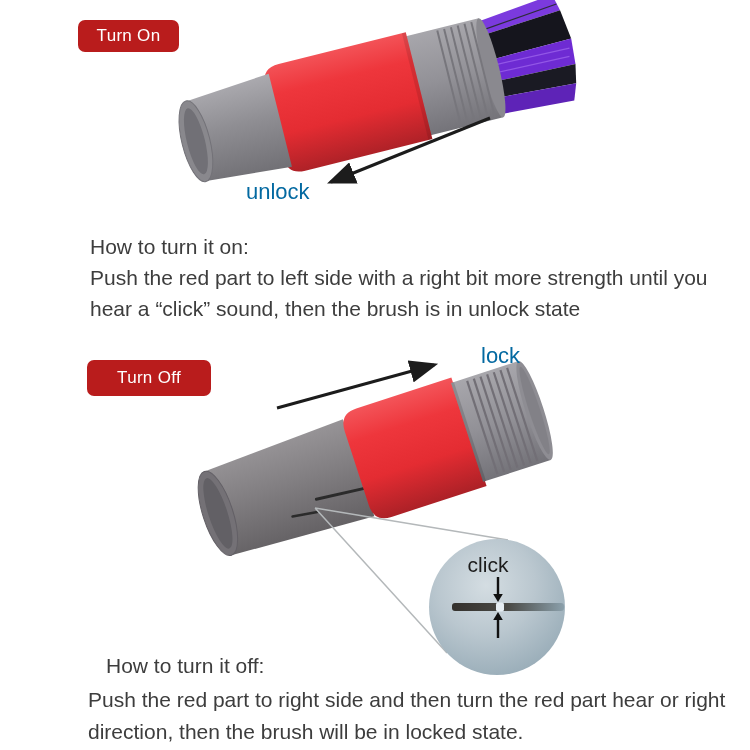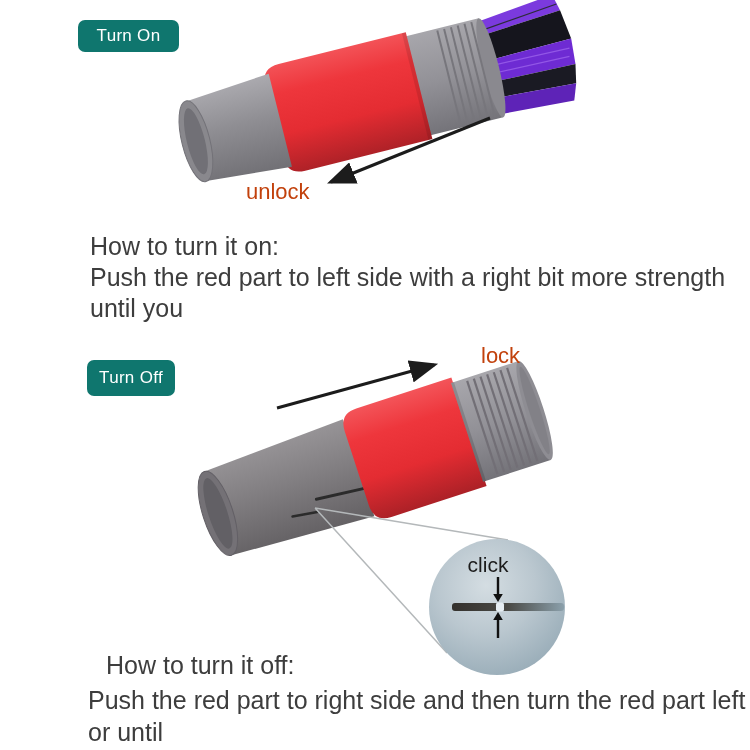--- a/index.html
+++ b/index.html
@@ -2,32 +2,32 @@
 <html><head>
 <meta charset="utf-8">
 <style>
   html,body{margin:0;padding:0;}
   body{
     width:750px;height:750px;position:relative;overflow:hidden;
     background:#ffffff;
     font-family:"Liberation Sans", sans-serif;
   }
   .badge{
-    position:absolute;background:#0f766e;color:#fff;border-radius:7px;
+    position:absolute;background:#b91c1c;color:#fff;border-radius:7px;
     display:flex;align-items:center;justify-content:center;
     font-size:17px;letter-spacing:.3px;
   }
   #badge-on{left:78px;top:20px;width:101px;height:32px;}
-  #badge-off{left:87px;top:360px;width:88px;height:36px;}
+  #badge-off{left:87px;top:360px;width:124px;height:36px;}
   .arrow-label{
-    position:absolute;font-size:22px;color:#c2410c;
+    position:absolute;font-size:22px;color:#0369a1;
   }
   #unlock-label{left:246px;top:179px;}
   #lock-label{left:449px;top:343px;margin-left:32px;}
-  .para{position:absolute;color:#3d3d3d;font-size:25px;}
+  .para{position:absolute;color:#3d3d3d;font-size:21px;}
   #para-on{left:90px;top:231px;line-height:31px;}
   #para-off-head{left:106px;top:650px;line-height:31px;}
   #para-off-body{left:88px;top:684px;line-height:32px;}
   svg{position:absolute;}
   #annotations{left:0;top:0;pointer-events:none;}
 </style>
 </head>
 <body>
 
 <svg style="left:150px;top:0;" width="430" height="215" viewBox="0 0 430 215">
@@ -181,23 +181,25 @@
   <path d="M277 408 L434 365" stroke="#1c1c1c" stroke-width="3" fill="none" marker-end="url(#ah)"></path>
 </svg>
 
 <div id="badge-on" class="badge">Turn On</div>
 
 <div id="unlock-label" class="arrow-label">unlock</div>
 
 <div id="para-on" class="para">
   <div>How to turn it on:</div>
   <div>Push the red part to left side with a right bit more strength until you</div>
+  <div>hear a “click” sound, then the brush is in unlock state</div>
 </div>
 
 <div id="badge-off" class="badge">Turn Off</div>
 
 <div id="lock-label" class="arrow-label">lock</div>
 
 <div id="para-off-head" class="para">How to turn it off:</div>
 
 <div id="para-off-body" class="para">
-  <div>Push the red part to right side and then turn the red part left or until</div>
+  <div>Push the red part to right side and then turn the red part hear or right</div>
+  <div>direction, then the brush will be in locked state.</div>
 </div>
 
 </body></html>

